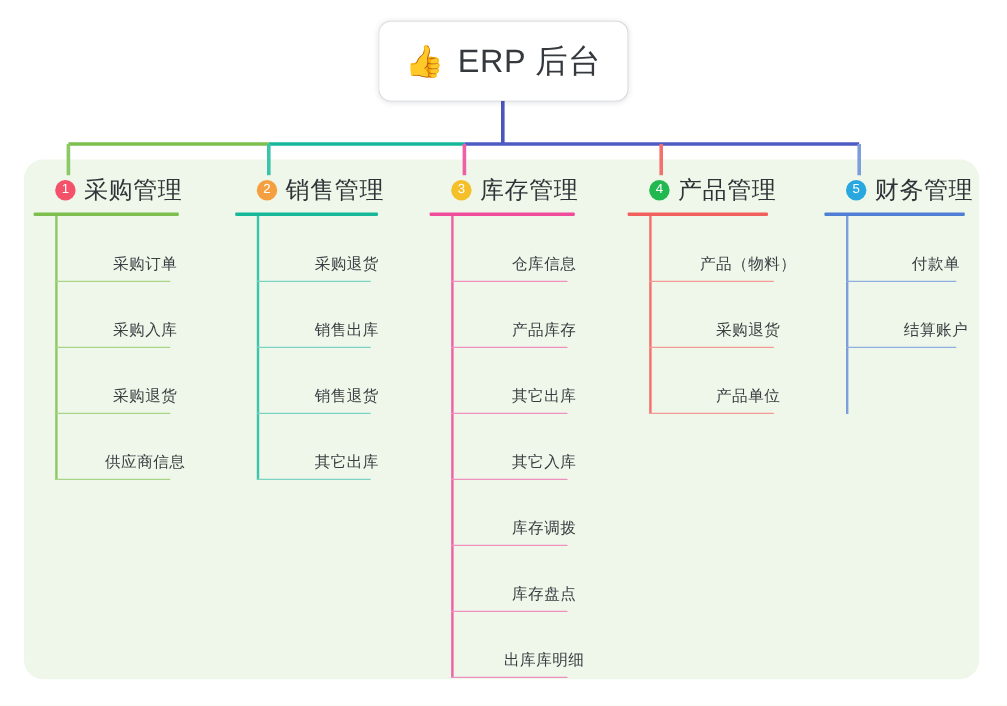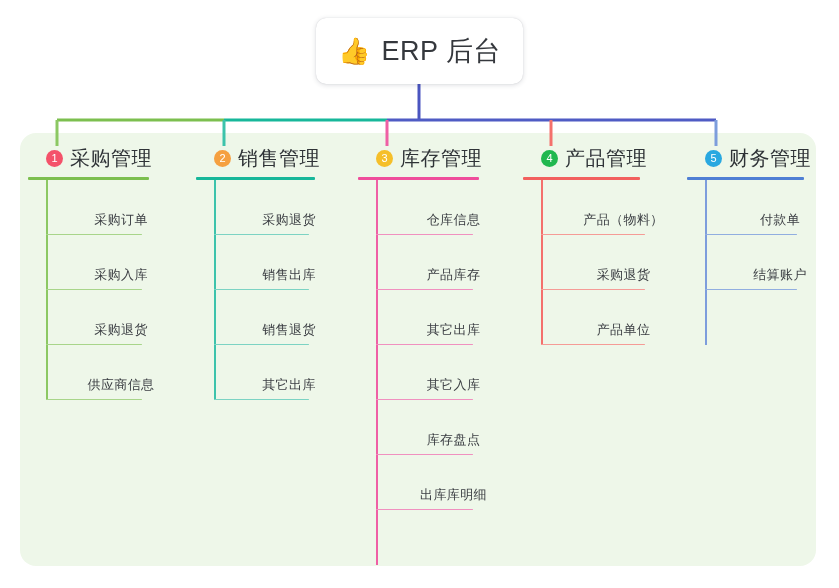--- a/index.html
+++ b/index.html
@@ -245,20 +245,24 @@
           </div>
           <div class="leaf">
             <span class="leaf-label">其它出库</span>
             <div class="leaf-rule" style="background: rgb(240, 144, 191); width: 97px;"></div>
           </div>
           <div class="leaf">
             <span class="leaf-label">其它入库</span>
             <div class="leaf-rule" style="background: rgb(240, 144, 191); width: 97px;"></div>
           </div>
           <div class="leaf">
+            <span class="leaf-label">库存调拨</span>
+            <div class="leaf-rule" style="background: rgb(240, 144, 191); width: 97px;"></div>
+          </div>
+          <div class="leaf">
             <span class="leaf-label">库存盘点</span>
             <div class="leaf-rule" style="background: rgb(240, 144, 191); width: 97px;"></div>
           </div>
           <div class="leaf">
             <span class="leaf-label">出库库明细</span>
             <div class="leaf-rule" style="background: rgb(240, 144, 191); width: 97px;"></div>
           </div>
         </div>
       </div>
       <div class="column" style="left: 523px; width: 165px;">

